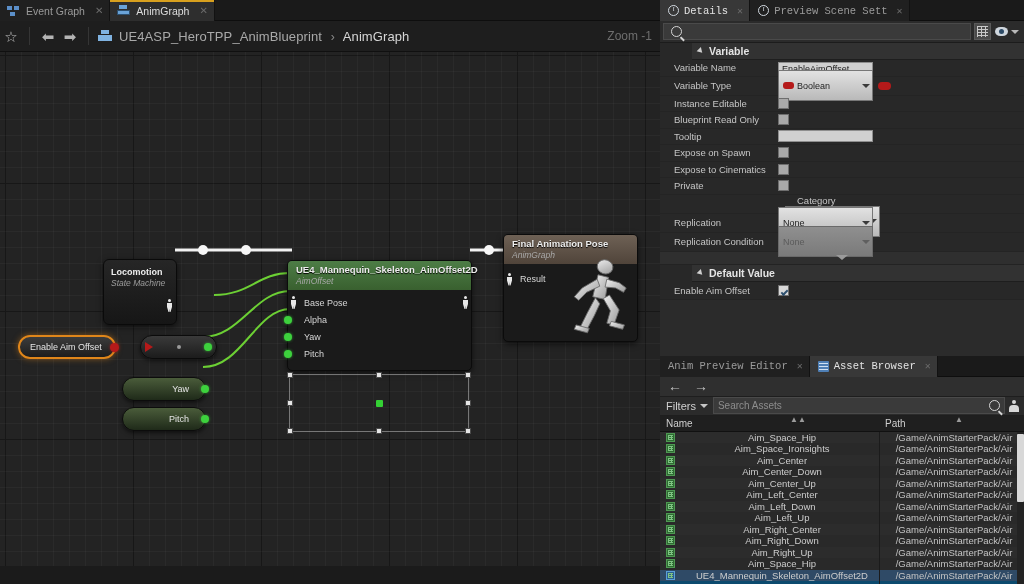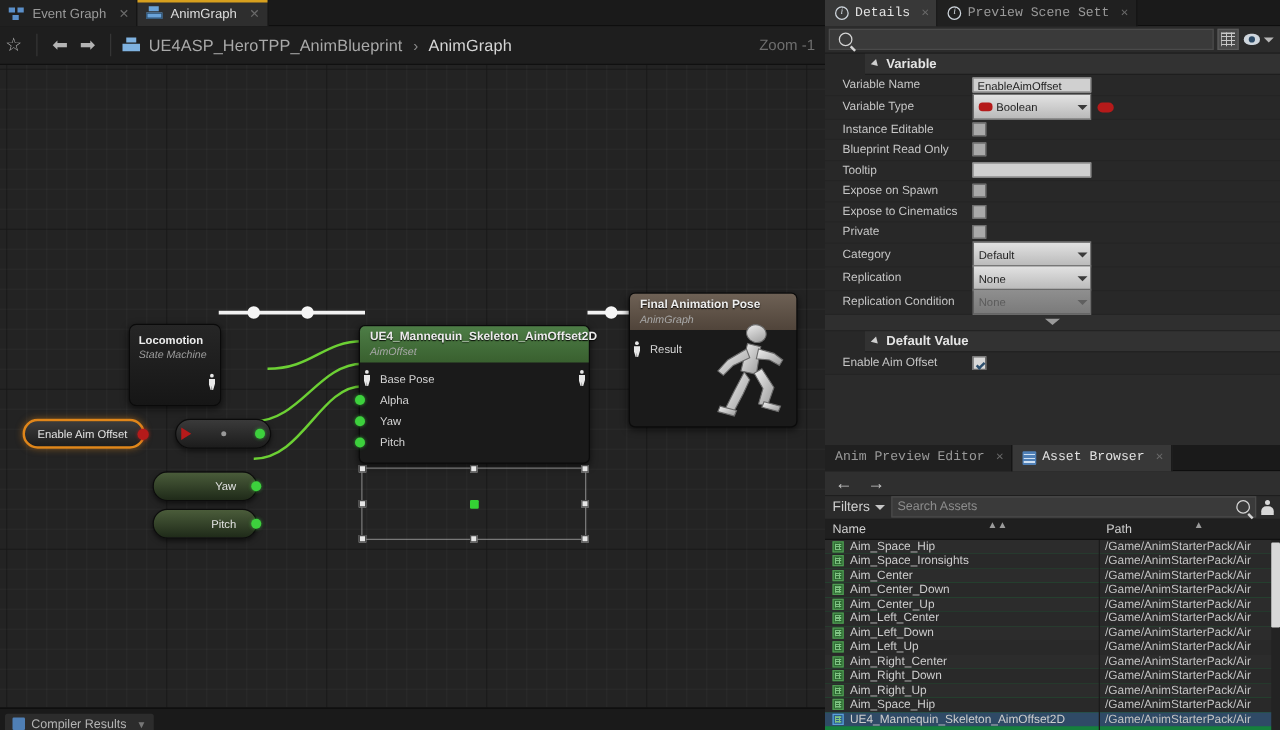--- a/index.html
+++ b/index.html
@@ -181,21 +181,21 @@
   .prop { height: 16.5px; display:flex; align-items:center; border-bottom:1px solid #242424; }
   .prop .pname { width: 118px; padding-left: 14px; font-size:9.5px; color:#c6c6c6; flex-shrink:0; }
   .prop .pval { flex:1; display:flex; align-items:center; padding-right:20px; }
   .txtfield { width: 95px; height:12px; background:#d0d0d0; border:1px solid #8e8e8e; font-size:9px;
               color:#1c1c1c; padding: 0 3px; line-height:12px; }
   .txtfield.wide { width: 95px; }
   .cbox { width: 11px; height: 11px; background:#a9a9a9; border:1px solid #6e6e6e; position:relative; }
   .cbox.checked { background:#d8d8d8; }
   .cbox.checked::after { content:""; position:absolute; left:2px; top:4px; width:5px;height:2px;
     border-left:2px solid #2d4f6e; border-bottom:2px solid #2d4f6e; transform: rotate(-45deg); }
-  .combo { width: 95px; height: 21px; background: linear-gradient(180deg,#e2e2e2 0%,#b9b9b9 100%);
+  .combo { width: 95px; height: 31px; background: linear-gradient(180deg,#e2e2e2 0%,#b9b9b9 100%);
            border:1px solid #777; display:flex; align-items:center; justify-content:space-between;
            font-size:9px; color:#1e1e1e; padding: 0 2px 0 4px; }
   .combo.dim { background: linear-gradient(180deg,#8f8f8f 0%,#7a7a7a 100%); color:#5b5b5b; border-color:#6a6a6a; }
   .combo .cv { width:0;height:0;border-left:4px solid transparent;border-right:4px solid transparent;
                border-top:4px solid #3a3a3a; }
   .combo.dim .cv { border-top-color:#5f5f5f; }
   .typeswatch { width: 11px; height:7px; border-radius:3px; background:#b51a1a; margin-right:3px; flex-shrink:0; }
   .typechip { width:13px;height:8px;border-radius:4px;background:#b51a1a; margin-left:5px; }
   .expand-row { height: 13px; background:#2f2f2f; display:flex; align-items:center; justify-content:center;
                 border-bottom:1px solid #232323; }
@@ -213,21 +213,21 @@
   .filters-btn .cv { width:0;height:0;border-left:4px solid transparent;border-right:4px solid transparent;
                      border-top:4px solid #c6c6c6; margin-left:4px; }
   .person { width:10px;height:12px; margin-left:4px; margin-right:2px; position:relative; }
   .person::before{content:"";position:absolute;left:3px;top:0;width:4px;height:4px;border-radius:50%;background:#d8d8d8;}
   .person::after {content:"";position:absolute;left:0;top:5px;width:10px;height:7px;border-radius:4px 4px 0 0;background:#d8d8d8;}
   #ab-head { height: 16px; display:flex; background:#1f1f1f; border-bottom:1px solid #111;
              font-size:10px; color:#cfcfcf; align-items:center; }
   #ab-head .h1 { width: 219px; padding-left:6px; position:relative; }
   #ab-head .h2 { flex:1; padding-left:6px; position:relative; }
   .sortmark { position:absolute; font-size:8px; color:#9b9b9b; top:-3px; }
-  #ab-list { position:relative; overflow:hidden; background:#15803d; }
+  #ab-list { position:relative; overflow:hidden; background:#0c4a6e;text-align:center; }
   .arow { height: 11.5px; display:flex; align-items:center; font-size:9.5px; color:#cdcdcd; }
   .arow:nth-child(odd) { background:#2c2c2c; }
   .arow:nth-child(even){ background:#292929; }
   .arow .aicon { width:9px;height:9px; margin: 0 5px 0 6px; background:#2f6b33;
                  border:1px solid #4e9a52; flex-shrink:0; position:relative; }
   .arow .aicon::after { content:""; position:absolute; inset:1px;
     background: repeating-linear-gradient(to bottom,#7fc483 0 1px, transparent 1px 2px),
                 repeating-linear-gradient(to right,#7fc483 0 1px, transparent 1px 3px); }
   .arow .aname { width: 204px; overflow:hidden; white-space:nowrap; }
   .arow .apath { flex:1; overflow:hidden; white-space:nowrap; color:#c4c4c4; }
@@ -388,27 +388,20 @@
         <span class="gh" style="right:-3px;top:-3px;"></span>
         <span class="gh" style="left:-3px;top:50%;margin-top:-3px;"></span>
         <span class="gh c" style="left:50%;margin-left:-3px;top:50%;margin-top:-3px;"></span>
         <span class="gh" style="right:-3px;top:50%;margin-top:-3px;"></span>
         <span class="gh" style="left:-3px;bottom:-3px;"></span>
         <span class="gh" style="left:50%;margin-left:-3px;bottom:-3px;"></span>
         <span class="gh" style="right:-3px;bottom:-3px;"></span>
       </div>
     </div>
 
-    <div id="compiler">
-      <div class="ctab">
-        <span class="cico"></span>
-        <span>Compiler Results</span>
-        <span class="cchev">▼</span>
-      </div>
-    </div>
   </div>
 
   <div id="right-pane">
 
     <div class="pnl-tabs">
       <div class="ptab active">
         <span class="pico ico-info"></span>
         <span>Details</span>
         <span class="pclose">✕</span>
       </div>
@@ -486,21 +479,21 @@
           <span class="cbox"></span>
         </div>
     </div>
     <div class="prop">
       <div class="pname">Private</div>
       <div class="pval">
           <span class="cbox"></span>
         </div>
     </div>
 
-    <div class="prop" style="height:19px;">
+    <div class="prop" style="height:19px;flex-direction:column;">
       <div class="pname">Category</div>
       <div class="pval">
           <div class="combo">
         <span>Default</span>
         <span class="cv"></span>
       </div>
         </div>
     </div>
     <div class="prop" style="height:19px;">
       <div class="pname">Replication</div>

